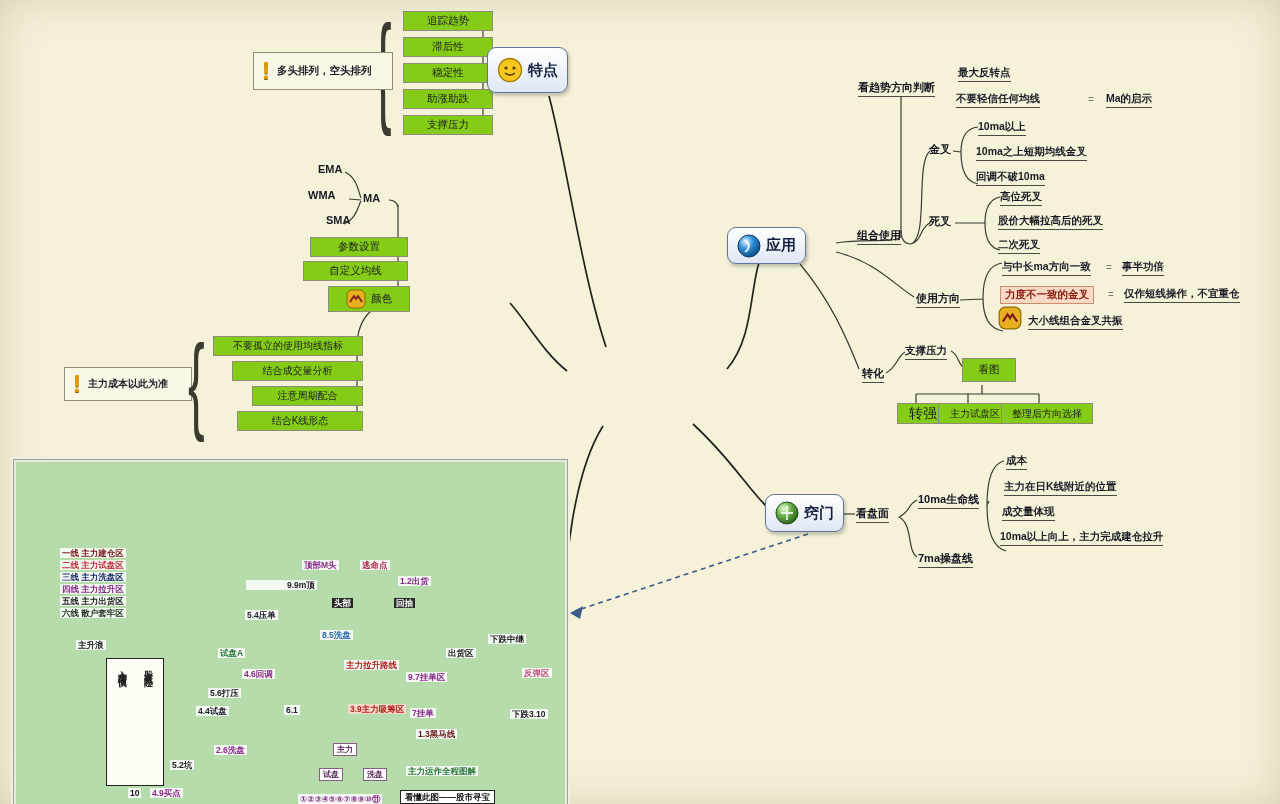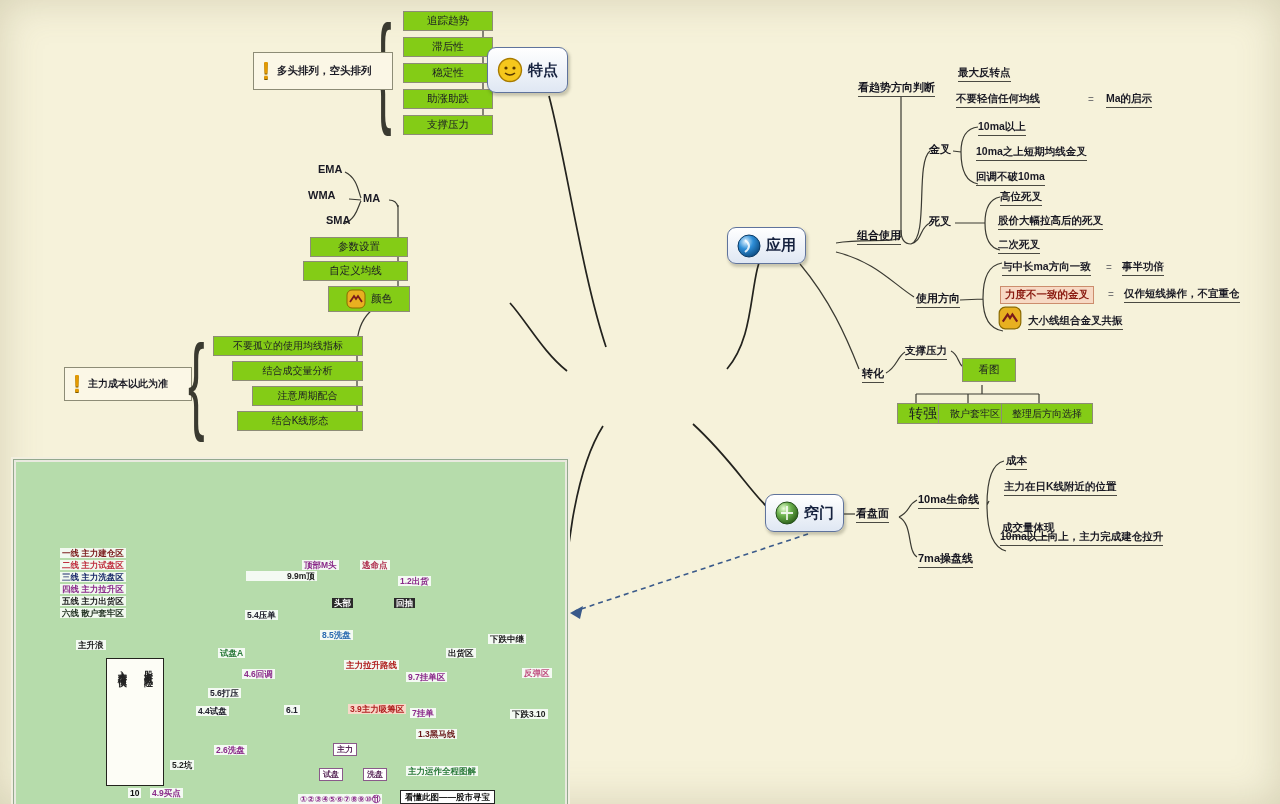--- a/index.html
+++ b/index.html
@@ -184,42 +184,42 @@
   <svg class="abs" style="left:998px;top:306px;z-index:2;" width="24" height="24" viewBox="0 0 20 20">
     <rect x="1" y="1" width="18" height="18" rx="5" fill="#e8b020" stroke="#8a6a00"></rect>
     <path d="M4,13 L8,7 L10,10 L12,7 L16,13" stroke="#7a1a1a" stroke-width="1.8" fill="none"></path>
   </svg>
   <div class="abs item u" style="left:1028px;top:314px;">大小线组合金叉共振</div>
 
   <div class="abs lbl u" style="left:862px;top:366px;">转化</div>
   <div class="abs item u" style="left:905px;top:344px;">支撑压力</div>
   <div class="abs boxitem" style="left:962px;top:358px;width:32px;height:18px;">看图</div>
   <div class="abs boxitem" style="left:897px;top:403px;width:30px;height:15px;font-size:14px;">转强</div>
-  <div class="abs boxitem" style="left:938px;top:403px;width:52px;height:15px;font-size:10px;">散户套牢区</div>
+  <div class="abs boxitem" style="left:938px;top:403px;width:52px;height:15px;font-size:10px;">主力试盘区</div>
   <div class="abs boxitem" style="left:1001px;top:403px;width:70px;height:15px;font-size:10px;">整理后方向选择</div>
 
   <div class="abs node" style="left:765px;top:494px;height:30px;">
     <svg class="ico" width="24" height="24" viewBox="0 0 24 24">
       <defs>
           <radialGradient id="gg" cx="35%" cy="30%" r="75%">
             <stop offset="0%" stop-color="#eaffd8"></stop>
             <stop offset="45%" stop-color="#6ab04c"></stop>
             <stop offset="100%" stop-color="#2a5c18"></stop>
           </radialGradient>
         </defs>
       <circle cx="12" cy="12" r="11" fill="url(#gg)" stroke="#24501a"></circle>
       <path d="M12,5 L12,19 M6,12 L18,12" stroke="#fff" stroke-width="1.8" opacity=".85"></path>
     </svg>
     <span class="txt">窍门</span>
   </div>
   <div class="abs lbl u" style="left:856px;top:506px;">看盘面</div>
   <div class="abs lbl u" style="left:918px;top:492px;">10ma生命线</div>
   <div class="abs item u" style="left:1006px;top:454px;">成本</div>
   <div class="abs item u" style="left:1004px;top:480px;">主力在日K线附近的位置</div>
-  <div class="abs item u" style="left:1002px;top:505px;margin-top:16px;">成交量体现</div>
+  <div class="abs item u" style="left:1002px;top:505px;">成交量体现</div>
   <div class="abs item u" style="left:1000px;top:530px;">10ma以上向上，主力完成建仓拉升</div>
   <div class="abs lbl u" style="left:918px;top:551px;">7ma操盘线</div>
 
   <div class="abs" id="map">
     <div id="legend">
         <div class="legend-line" style="top: 86px; color: rgb(122, 26, 26);">一线 主力建仓区</div>
         <div class="legend-line" style="top: 98px; color: rgb(192, 48, 64);">二线 主力试盘区</div>
         <div class="legend-line" style="top: 110px; color: rgb(26, 42, 106);">三线 主力洗盘区</div>
         <div class="legend-line" style="top: 122px; color: rgb(138, 42, 138);">四线 主力拉升区</div>
         <div class="legend-line" style="top: 134px; color: rgb(34, 34, 34);">五线 主力出货区</div>
@@ -227,21 +227,21 @@
       </div>
     <div class="chip" style="left:60px;top:178px;color:#222;">主升浪</div>
     <div id="vbox">
       <span>股市有风险</span>
       <span>入市需谨慎</span>
     </div>
     <div class="ebx" style="left:317px;top:281px;">主力</div>
     <div class="ebx" style="left:303px;top:306px;">试盘</div>
     <div class="ebx" style="left:347px;top:306px;">洗盘</div>
     <div id="chips">
-        <div class="chip" style="left: 230px; top: 109px; color: rgb(34, 34, 34); padding-left: 41px;">9.9m顶</div>
+        <div class="chip" style="left: 230px; top: 118px; color: rgb(34, 34, 34); padding-left: 41px;">9.9m顶</div>
         <div class="chip" style="left: 286px; top: 98px; color: rgb(138, 42, 138);">顶部M头</div>
         <div class="chip" style="left: 344px; top: 98px; color: rgb(176, 48, 80);">逃命点</div>
         <div class="chip" style="left: 382px; top: 114px; color: rgb(138, 42, 138);">1.2出货</div>
         <div class="chip" style="left: 229px; top: 148px; color: rgb(34, 34, 46);">5.4压单</div>
         <div class="chip" style="left: 316px; top: 136px; color: rgb(255, 255, 255); background: rgb(42, 42, 42);">头部</div>
         <div class="chip" style="left: 378px; top: 136px; color: rgb(255, 255, 255); background: rgb(42, 42, 42);">回抽</div>
         <div class="chip" style="left: 304px; top: 168px; color: rgb(42, 106, 176);">8.5洗盘</div>
         <div class="chip" style="left: 472px; top: 172px; color: rgb(34, 34, 34);">下跌中继</div>
         <div class="chip" style="left: 202px; top: 186px; color: rgb(42, 122, 58);">试盘A</div>
         <div class="chip" style="left: 328px; top: 198px; color: rgb(176, 32, 32);">主力拉升路线</div>

